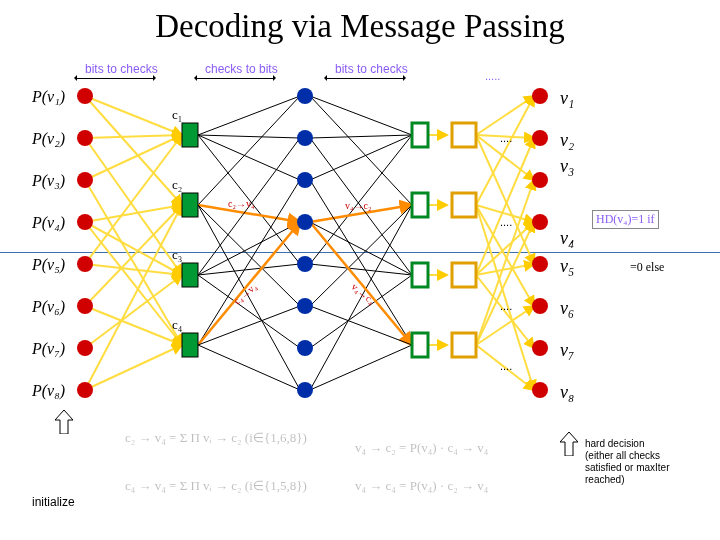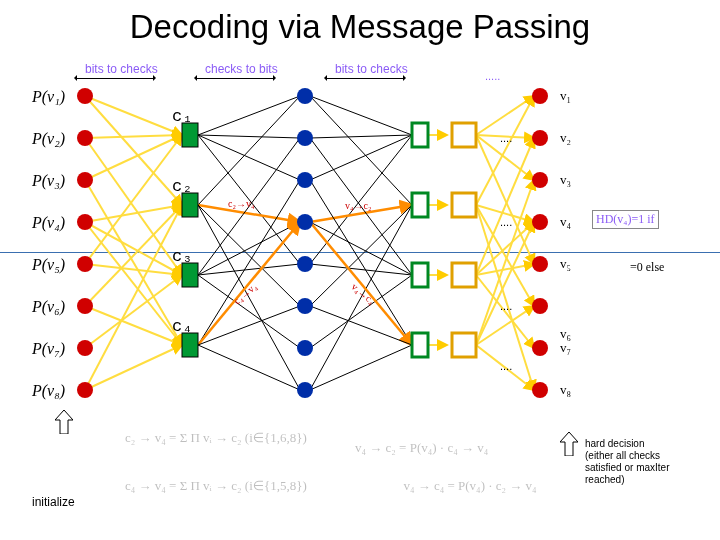--- a/index.html
+++ b/index.html
@@ -12,21 +12,21 @@
     position: relative;
     overflow: hidden;
   }
   .title {
     position: absolute;
     top: 8px;
     left: 0;
     width: 720px;
     text-align: center;
     font-size: 33px;
-    font-family: Liberation Sans, sans-serif;
+    font-family: Liberation Serif, serif;
     color: #000;
   }
   .stage-label {
     position: absolute;
     font-size: 12px;
     color: #8b5cf6;
   }
   .stage-arrow {
     position: absolute;
     height: 1px;
@@ -50,44 +50,45 @@
   }
 
   .dots-label {
     position: absolute;
     font-size: 11px;
     color: #000;
   }
   .vlabel {
     position: absolute;
     font-family: 'Times New Roman', serif;
-    font-size: 13px;
-    color: #000;
+    font-size: 18px;
+    color: #000;
+    font-style: italic;
   }
 
   .hd-label {
     position: absolute;
     font-family: 'Times New Roman', serif;
     font-size: 12px;
     color: #8b5cf6;
     border: 1px solid #888;
     padding: 1px 3px;
     background: #fff;
   }
   .else-label {
     position: absolute;
     font-family: 'Times New Roman', serif;
     font-size: 12px;
     color: #000;
   }
 
   .clabel {
     position: absolute;
-    font-family: Liberation Mono, monospace;
-    font-size: 17px;
+    font-family: Liberation Serif, serif;
+    font-size: 13px;
   }
 
   .msg-label {
     position: absolute;
     font-family: 'Times New Roman', serif;
     font-size: 10px;
     color: #c00;
   }
 
   .eq-display {
@@ -319,24 +320,24 @@
 <div class="msg-label" style="left:232px; top:288px; transform:rotate(-40deg);">c₄→v₄</div>
 <div class="msg-label" style="left:350px; top:288px; transform:rotate(40deg);">v₄→c₄</div>
 
 <div class="dots-label" style="left:500px; top:132px;">....</div>
 <div class="dots-label" style="left:500px; top:216px;">....</div>
 <div class="dots-label" style="left:500px; top:300px;">....</div>
 <div class="dots-label" style="left:500px; top:360px;">....</div>
 
 <div class="vlabel" style="left:560px; top:88px;">v₁</div>
 <div class="vlabel" style="left:560px; top:130px;">v₂</div>
-<div class="vlabel" style="left:560px; top:172px;">v₃</div>
-<div class="vlabel" style="left:560px; top:214px;">v₄</div>
+<div class="vlabel" style="left:560px; top:156px;">v₃</div>
+<div class="vlabel" style="left:560px; top:228px;">v₄</div>
 <div class="vlabel" style="left:560px; top:256px;">v₅</div>
-<div class="vlabel" style="left:560px; top:298px;margin-top:28px;">v₆</div>
+<div class="vlabel" style="left:560px; top:298px;">v₆</div>
 <div class="vlabel" style="left:560px; top:340px;">v₇</div>
 <div class="vlabel" style="left:560px; top:382px;">v₈</div>
 
 <div class="hd-label" style="left:592px; top:210px;">HD(v₄)=1 if</div>
 <div class="else-label" style="left:630px; top:260px;">=0 else</div>
 
 <div class="big-arrow-up" style="left:560px; top:432px;">
   <svg viewBox="0 0 18 24">
       <path d="M9 0 L18 10 L13 10 L13 24 L5 24 L5 10 L0 10 Z" fill="#fff" stroke="#000" stroke-width="1"></path>
     </svg>
@@ -347,13 +348,13 @@
 <div class="big-arrow-up" style="left:55px; top:410px;">
   <svg viewBox="0 0 18 24">
       <path d="M9 0 L18 10 L13 10 L13 24 L5 24 L5 10 L0 10 Z" fill="#fff" stroke="#000" stroke-width="1"></path>
     </svg>
 </div>
 <div class="init-label" style="left:32px; top:495px;">initialize</div>
 
 <div class="eq-display" style="left:125px; top:430px;">c₂ → v₄ = Σ Π vᵢ → c₂  (i∈{1,6,8})</div>
 <div class="eq-display" style="left:125px; top:478px;">c₄ → v₄ = Σ Π vᵢ → c₂  (i∈{1,5,8})</div>
 <div class="eq-display" style="left:355px; top:440px;">v₄ → c₂ = P(v₄) · c₄ → v₄</div>
-<div class="eq-display" style="left:355px; top:478px;text-align:center;">v₄ → c₄ = P(v₄) · c₂ → v₄</div>
+<div class="eq-display" style="left:355px; top:478px;">v₄ → c₄ = P(v₄) · c₂ → v₄</div>
 
 </body></html>

